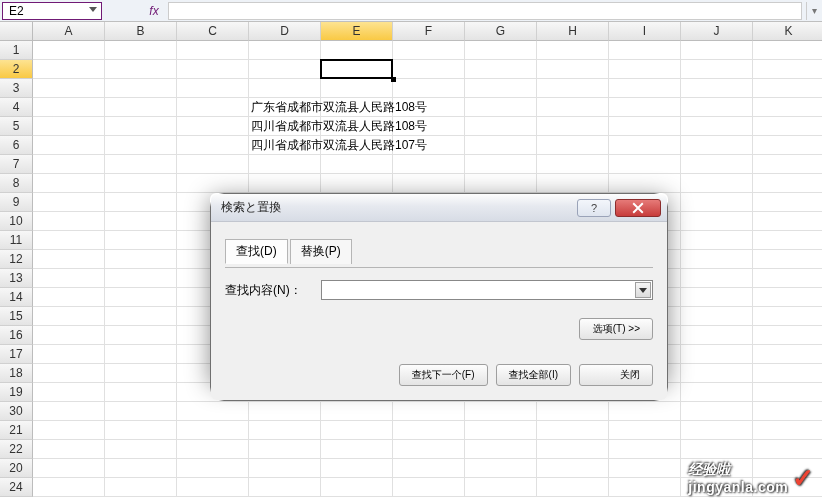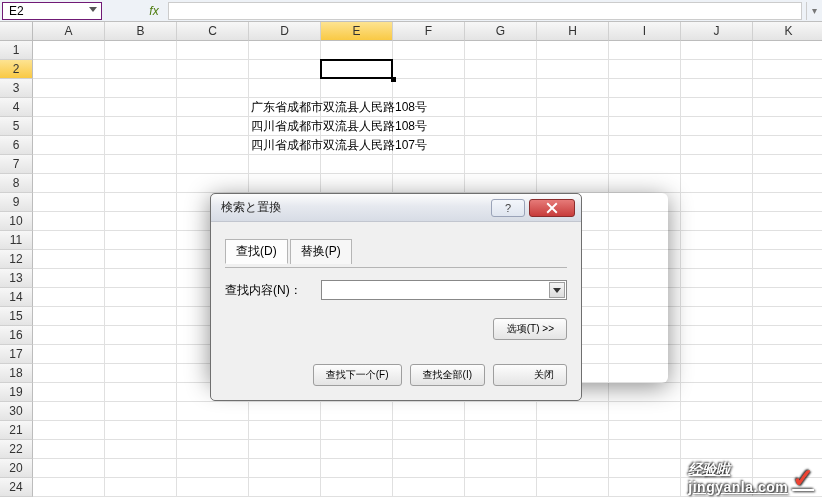--- a/index.html
+++ b/index.html
@@ -2,21 +2,21 @@
 <html><head>
 <meta charset="utf-8">
 <style>
   * { box-sizing: border-box; margin: 0; padding: 0; font-family: "Microsoft YaHei", Arial, sans-serif; }
   body { background: #fff; width: 822px; height: 501px; overflow: hidden; position: relative; }
 
   
   .top-bar { display: flex; align-items: center; height: 22px; border-bottom: 1px solid #bfbfbf; background: #eef2f7; }
   .name-box { width: 100px; background: #fff; border: 1px solid #701a75; margin: 2px 0 2px 2px; height: 18px; display: flex; align-items: center; font-size: 12px; padding: 0 6px; position: relative; }
   .name-box .arrow { position: absolute; right: 4px; top: 4px; width: 0; height: 0; border-left: 4px solid transparent; border-right: 4px solid transparent; border-top: 5px solid #555;}
-  .fx-icon { width: 24px; text-align: center; font-style: italic; font-size: 12px; color: #4d7c0f; margin-left: 40px; }
+  .fx-icon { width: 24px; text-align: center; font-style: italic; font-size: 12px; color: #701a75; margin-left: 40px; }
   .formula-input { flex: 1; background: #fff; height: 18px; border: 1px solid #ccc; margin: 2px 4px 2px 2px; }
   .fb-expand { width: 16px; height: 18px; display:flex; align-items:center; justify-content:center; color:#777; font-size:10px; border-left:1px solid #ccc;}
 
   
   .sheet { position: relative; }
   .corner { position: absolute; left: 0; top: 0; width: 33px; height: 19px; background: linear-gradient(#f7f7f7,#e4e4e4); border-right: 1px solid #bcbcbc; border-bottom: 1px solid #bcbcbc; }
   .col-headers { position: absolute; left: 33px; top: 0; display: flex; }
   .col-h { width: 72px; height: 19px; background: linear-gradient(#f7f7f7,#e4e4e4); border-right: 1px solid #d0d0d0; border-bottom: 1px solid #bcbcbc; font-size: 12px; color:#333; display:flex; align-items:center; justify-content:center;}
   .col-h.active { background: linear-gradient(#fde391,#f9c944); }
   .row-headers { position: absolute; left: 0; top: 19px; }
@@ -24,42 +24,42 @@
   .row-h.active { background: linear-gradient(#fde391,#f9c944); }
   .cells { position: absolute; left: 33px; top: 19px; }
   .row { display: flex; }
   .cell { width: 72px; height: 19px; border-right: 1px solid #e0e0e0; border-bottom: 1px solid #e0e0e0; font-size: 12px; padding: 0 2px; white-space: nowrap; display:flex; align-items:center;}
   .cell.overflow { overflow: visible; z-index: 1; }
   .active-cell-outline { position: absolute; border: 2px solid #000; background: #fff; pointer-events: none; }
   .active-cell-handle { position: absolute; width: 5px; height: 5px; background: #000; }
 
   
   .dialog-shadow { position:absolute; border-radius:6px; box-shadow: 0 4px 24px rgba(0,0,0,0.45); }
-  .dialog { position: absolute; width: 372px; background: #f0f0f0; border: 1px solid #6f6f6f; border-radius: 5px; font-size: 12px; }
+  .dialog { position: absolute; width: 458px; background: #f0f0f0; border: 1px solid #6f6f6f; border-radius: 14px; font-size: 12px; }
   .titlebar { height: 28px; background: linear-gradient(#fdfdfd,#e6e9ef 45%,#d7dce5); border-bottom: 1px solid #c2c6cf; border-radius: 6px 6px 0 0; display:flex; align-items:center; padding: 0 6px 0 10px; }
   .titlebar .title { flex: 1; font-size: 12px; color:#222; }
   .winbtn { width: 34px; height: 18px; margin-left: 4px; border-radius: 3px; display:flex; align-items:center; justify-content:center; font-size:11px; color:#444; border:1px solid #9aa3b8; background: linear-gradient(#f3f6fb,#dfe5ef);}
   .winbtn.close { width: 46px; background: linear-gradient(#e67a78,#c73c3b); border-color:#8b2c2c; color:#fff;}
   .winbtn.close svg { width:12px; height:12px; }
   .dialog-body { padding: 10px 14px 14px 14px; background:#f0f0f0; border-radius:0 0 6px 6px;}
   .tabs { display:flex; gap:2px; margin-bottom: 10px; }
   .tab { padding: 3px 10px; border:1px solid #b5b5b5; background:#f7f7f7; font-size:12px; border-bottom: none; position: relative; top:7px;}
   .tab.active { background:#fdfdfd; border-bottom:1px solid #fdfdfd;}
   .tab-panel { border-top:1px solid #b5b5b5; padding-top: 12px;}
   .field-row { display:flex; align-items:center; margin-bottom: 10px; gap: 18px; }
   .field-label { width: 78px; font-size:12px; }
   .combo { flex:1; height:20px; border:1px solid #888; background:#fff; display:flex; align-items:center; position:relative;}
   .combo .dd { position:absolute; right:1px; top:1px; width:16px; height:16px; border:1px solid #9e9e9e; background:linear-gradient(#f5f5f5,#dcdcdc); display:flex; align-items:center; justify-content:center;}
   .combo .dd::after { content:""; width:0; height:0; border-left:4px solid transparent; border-right:4px solid transparent; border-top:5px solid #333;}
   .btn-row { display:flex; justify-content:flex-end; gap:8px; margin-top: 24px;}
   .btn { padding: 2px 12px; min-width: 74px; height: 22px; border:1px solid #9e9e9e; background:linear-gradient(#fdfdfd,#e4e4e4); font-size:10px; border-radius:3px; display:flex; align-items:center; justify-content:flex-end;}
   .opt-row { display:flex; justify-content:flex-end; margin-top: 18px;}
 
   
-  .watermark { position:absolute; right:8px; bottom:6px; color:#fff; font-size:14px; font-style:italic; font-weight:bold; text-shadow: 1px 1px 2px rgba(0,0,0,0.8), -1px -1px 2px rgba(0,0,0,0.8); display:flex; align-items:center; gap:4px;text-decoration:underline;}
+  .watermark { position:absolute; right:8px; bottom:6px; color:#fff; font-size:14px; font-style:italic; font-weight:bold; text-shadow: 1px 1px 2px rgba(0,0,0,0.8), -1px -1px 2px rgba(0,0,0,0.8); display:flex; align-items:center; gap:4px;}
   .watermark .check { color:#e43; font-size:26px; font-style:normal;}
   .watermark .sub { font-size:14px; display:block; text-align:right; font-style:normal; letter-spacing:0.5px;}
 </style>
 </head>
 <body>
 
 <div class="top-bar">
   <div class="name-box">
     <span>E2</span>
     <span class="arrow"></span>

